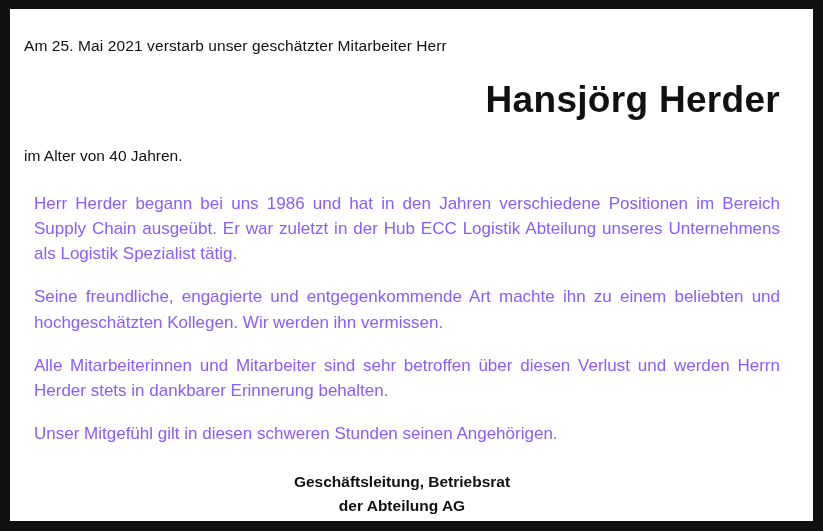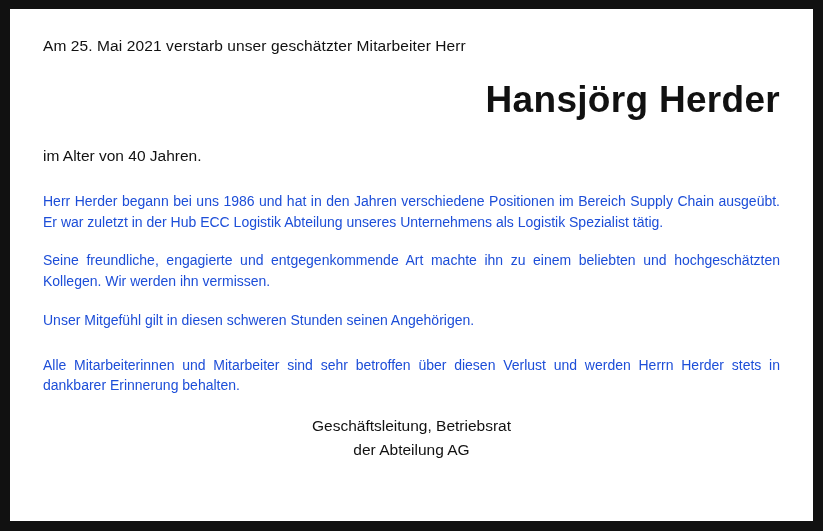--- a/index.html
+++ b/index.html
@@ -17,21 +17,21 @@
     background: #111111;
     padding: 9px 10px 10px 10px;
     position: relative;
     overflow: hidden;
   }
   .inner {
     background: #ffffff;
     width: 100%;
     height: 100%;
     box-sizing: border-box;
-    padding: 27px 33px 10px 33px;
+    padding: 27px 33px 10px 14px;
     overflow: hidden;
   }
   .intro {
     font-size: 15.5px;
     color: #111;
     line-height: 1.35;
     margin: 0 0 10px 0;
     letter-spacing: 0.1px;
   }
   .name {
@@ -41,32 +41,32 @@
     color: #111;
     margin: 22px 0 26px 0;
     letter-spacing: 0.3px;
   }
   .age {
     font-size: 15.5px;
     color: #111;
     margin: 0 0 26px 0;
   }
   .para {
-    font-size: 14px;
-    color: #1d4ed8;
+    font-size: 17px;
+    color: #8b5cf6;
     line-height: 1.48;
     text-align: justify;
-    margin: 0 0 18px 0;
+    margin: 0 0 18px 10px;
   }
   .para.last {
     margin-bottom: 24px;
   }
   .signature {
     text-align: center;
-    font-weight: normal;
+    font-weight: bold;
     font-size: 15.5px;
     color: #111;
     line-height: 1.52;
   }
   .sig-line {
     display: block;
   }
 </style>
 </head>
 <body>
@@ -75,22 +75,22 @@
   <div class="inner">
 
     <p class="intro">Am 25. Mai 2021 verstarb unser geschätzter Mitarbeiter Herr</p>
 
     <h1 class="name">Hansjörg Herder</h1>
 
     <p class="age">im Alter von 40 Jahren.</p>
 
     <p class="para">Herr Herder begann bei uns 1986 und hat in den Jahren verschiedene Positionen im Bereich Supply Chain ausgeübt. Er war zuletzt in der Hub ECC Logistik Abteilung unseres Unternehmens als Logistik Spezialist tätig.</p>
     <p class="para">Seine freundliche, engagierte und entgegenkommende Art machte ihn zu einem beliebten und hochgeschätzten Kollegen. Wir werden ihn vermissen.</p>
+    <p class="para">Alle Mitarbeiterinnen und Mitarbeiter sind sehr betroffen über diesen Verlust und werden Herrn Herder stets in dankbarer Erinnerung behalten.</p>
     <p class="para last">Unser Mitgefühl gilt in diesen schweren Stunden seinen Angehörigen.</p>
-    <p class="para">Alle Mitarbeiterinnen und Mitarbeiter sind sehr betroffen über diesen Verlust und werden Herrn Herder stets in dankbarer Erinnerung behalten.</p>
 
     <div class="signature">
       <span class="sig-line">Geschäftsleitung, Betriebsrat</span>
       <span class="sig-line">der Abteilung AG</span>
     </div>
 
   </div>
 </div>
 
 </body></html>

